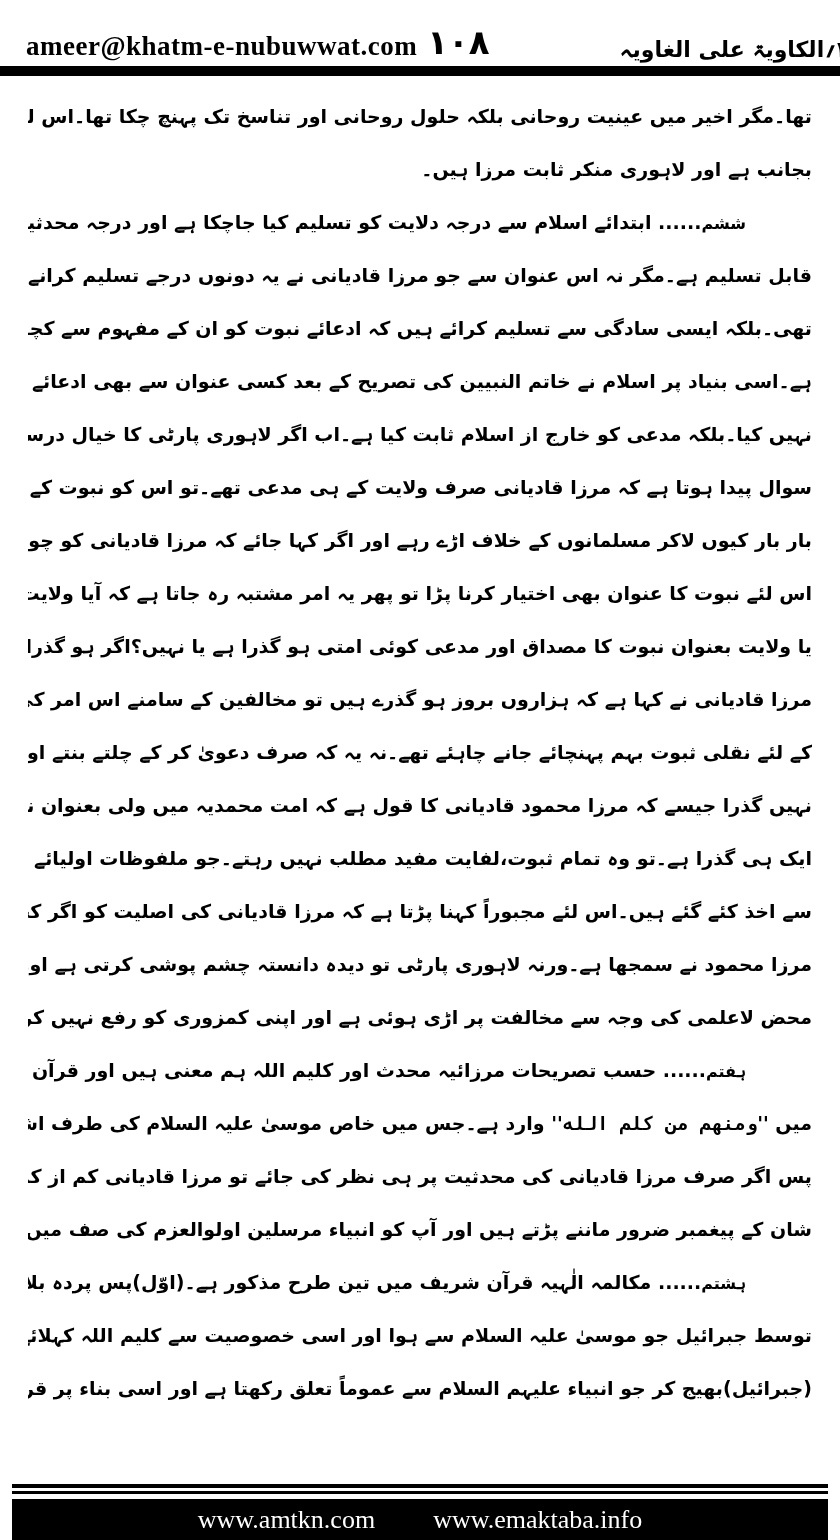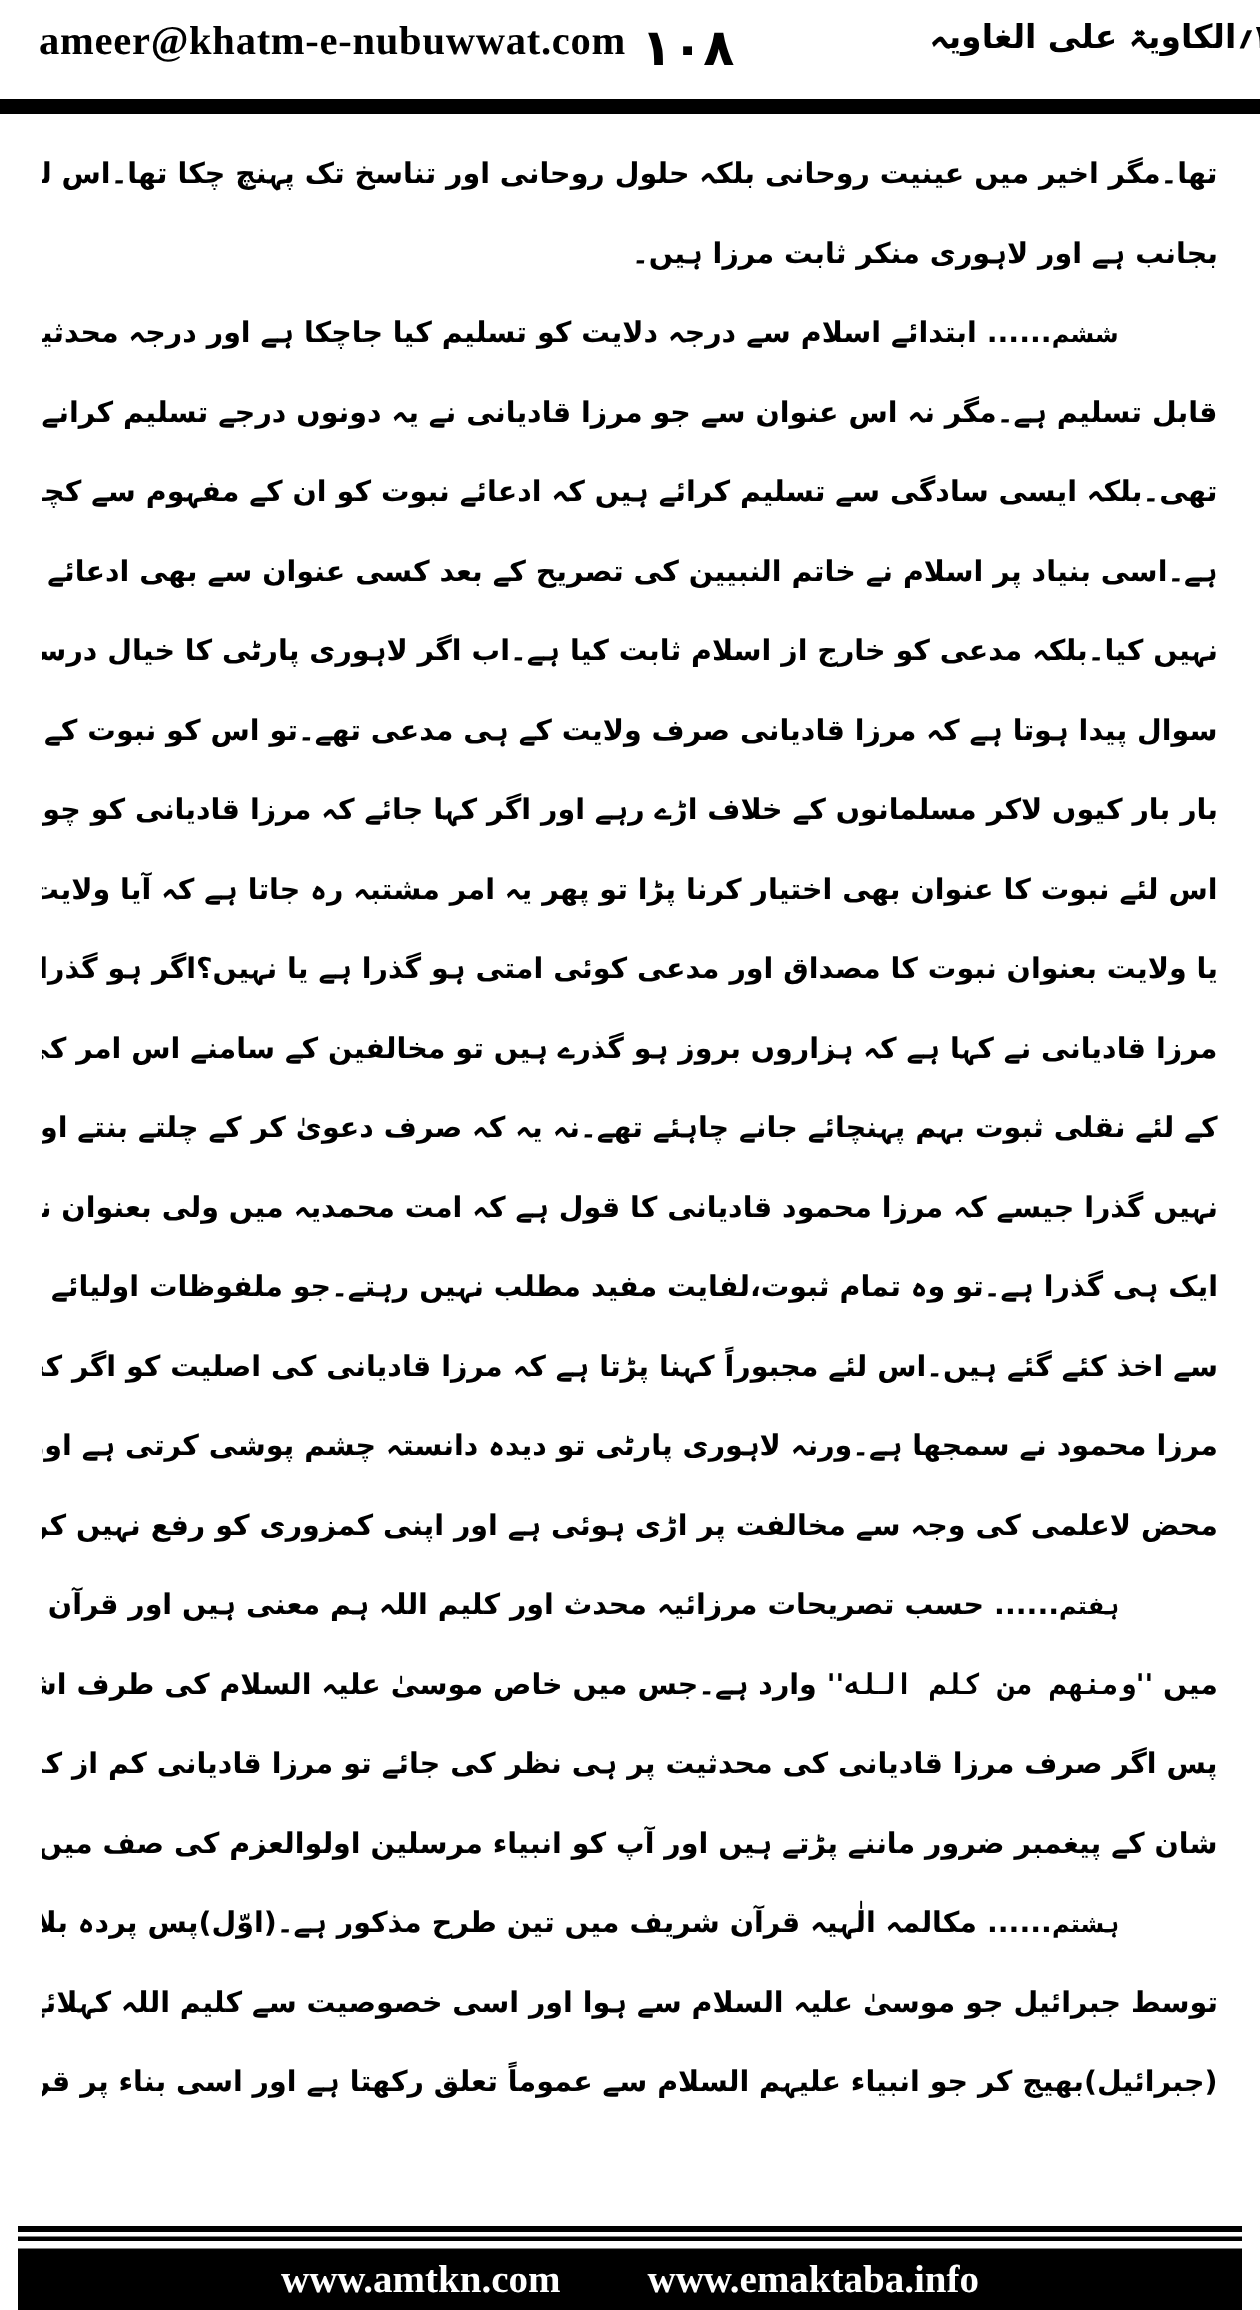--- a/index.html
+++ b/index.html
@@ -1,19 +1,19 @@
 <!DOCTYPE html>
 <html lang="ur"><head>
 <meta charset="utf-8">
 <style>
   html,body{margin:0;padding:0;background:#e8e8e8;}
   .page{width:840px;height:1540px;background:#ffffff;position:relative;overflow:hidden;
         font-family:"DejaVu Sans",sans-serif;color:#000;}
   
-  .header{display:flex;align-items:flex-start;justify-content:space-between;
+  .header{display:flex;align-items:flex-end;justify-content:space-between;
           padding:12px 26px 0 26px;height:50px;}
   .email{font-family:"Liberation Serif",serif;font-weight:bold;font-size:27px;
          letter-spacing:0.5px;white-space:nowrap;}
   .pagenum{font-family:"DejaVu Sans",sans-serif;font-weight:bold;font-size:34px;
            direction:rtl;margin-left:10px;margin-right:130px;}
   .title{direction:rtl;font-weight:bold;font-size:22px;white-space:nowrap;}
   .rule{height:10px;background:#000;margin-top:4px;}
   
   .body{padding:14px 28px 0 28px;height:1378px;overflow:hidden;}
   .line{height:53px;line-height:53px;font-size:19px;font-weight:bold;
@@ -22,21 +22,21 @@
         font-family:"DejaVu Sans",sans-serif;}
   .line.indent{padding-right:66px;}
   .line.end{text-align-last:right;}
   .line b{font-size:16px;}
   .line .q{font-weight:bold;font-family:Liberation Mono, monospace;}
   
   .drule{margin:16px 12px 0 12px;height:10px;
          border-top:4px solid #000;border-bottom:3px solid #000;box-sizing:border-box;}
   .bar{margin:5px 12px 0 12px;height:42px;background:#000;color:#fff;
        display:flex;align-items:center;justify-content:center;gap:58px;
-       font-family:"Liberation Serif",serif;font-weight:bold;font-size:26px;}
+       font-family:"Liberation Serif",serif;font-weight:normal;font-size:26px;}
 </style>
 </head>
 <body>
 
 <div class="page">
 
   <div class="header">
     <div class="email">ameer@khatm-e-nubuwwat.com</div>
     <div class="pagenum">۱۰۸</div>
     <div class="title">احتساب جلد ۲۵؍الکاویۃ علی الغاویہ</div>

